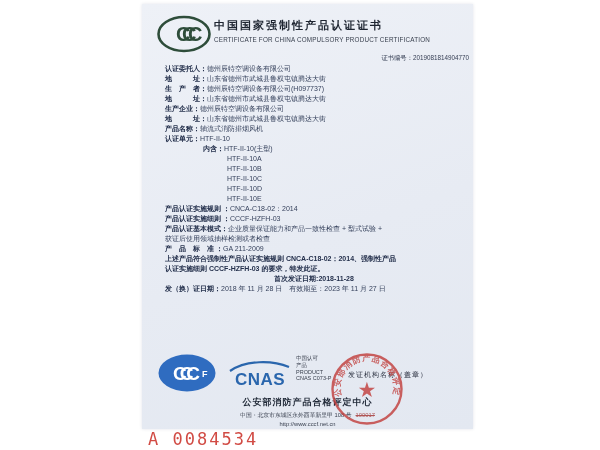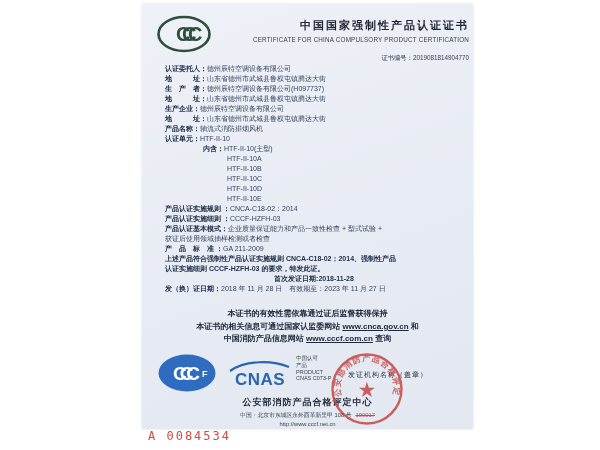--- a/index.html
+++ b/index.html
@@ -6,21 +6,21 @@
   .page{position:relative;width:600px;height:450px;background:#ffffff;overflow:hidden;
         font-family:"Liberation Sans","DejaVu Sans",sans-serif;}
 
   .certificate{position:absolute;left:142px;top:4px;width:315px;height:425px;
      background:linear-gradient(160deg,#eef1f7 0%,#e7ebf3 55%,#e3e8f1 100%);
      box-shadow:0 0 3px rgba(60,70,110,0.15);padding-left:16px;}
 
   
   .cert-header{position:absolute;top:6px;left:0;right:0;height:44px;}
   .ccc-logo{position:absolute;left:14px;top:4px;width:56px;height:40px;}
-  .titles{position:absolute;left:72px;right:4px;top:8px;text-align:right;}
+  .titles{position:absolute;left:72px;right:4px;top:8px;text-align:left;}
   .title-cn{font-size:11px;font-weight:bold;letter-spacing:2px;color:#1d2430;}
   .title-en{font-size:6.3px;color:#39404e;margin-top:3px;letter-spacing:0.2px;}
   .cert-no{position:absolute;top:50px;right:4px;font-size:6.3px;color:#333c52;}
 
   
   .cert-body{position:absolute;top:60px;left:23px;right:10px;}
   .line{font-size:7px;line-height:10px;color:#333f5a;white-space:nowrap;}
   .line .lbl{font-weight:bold;color:#24304c;}
   .line.indent1{padding-left:38px;}
   .line.indent2{padding-left:62px;}
@@ -40,21 +40,21 @@
      color:#2c3242;z-index:1;}
   .stamp{position:absolute;left:188px;top:348px;width:74px;height:74px;opacity:0.82;z-index:2;}
 
   
   .cert-footer{position:absolute;top:392px;left:0;right:0;text-align:center;}
   .footer-org{font-size:9px;font-weight:bold;color:#1f2836;letter-spacing:1px;}
   .footer-addr{font-size:5.8px;color:#3a4150;margin-top:2px;}
   .footer-addr .postcode{color:#b05555;text-decoration:line-through;margin-left:4px;}
   .footer-site{font-size:5.8px;color:#3a4150;margin-top:1px;}
 
-  .serial{position:absolute;left:148px;top:429px;font-size:12px;letter-spacing:2px;
+  .serial{position:absolute;left:148px;top:429px;font-size:17px;letter-spacing:2px;
      color:#d14b44;font-family:"DejaVu Sans Mono",monospace;}
 </style>
 </head>
 <body>
 
 <div class="page">
   <div class="certificate">
 
     <div class="cert-header">
       <svg class="ccc-logo" viewBox="0 0 56 40">
@@ -87,25 +87,20 @@
       <div class="line"><span class="lbl">产品认证实施细则 ：</span><span class="val">CCCF-HZFH-03</span></div>
       <div class="line"><span class="lbl">产品认证基本模式：</span><span class="val">企业质量保证能力和产品一致性检查 + 型式试验 +</span></div>
       <div class="line"><span class="val">获证后使用领域抽样检测或者检查</span></div>
       <div class="line"><span class="lbl">产　品　标　准 ：</span><span class="val">GA 211-2009</span></div>
       <div class="line emph"><span class="val">上述产品符合强制性产品认证实施规则 CNCA-C18-02：2014、强制性产品</span></div>
       <div class="line emph"><span class="val">认证实施细则 CCCF-HZFH-03 的要求，特发此证。</span></div>
       <div class="line center emph"><span class="val">首次发证日期:2018-11-28</span></div>
       <div class="line"><span class="lbl">发（换）证日期：</span><span class="val">2018 年 11 月 28 日　有效期至：2023 年 11 月 27 日</span></div>
     </div>
 
-    <div class="cert-notes">
-      <div>本证书的有效性需依靠通过证后监督获得保持</div>
-      <div><span>本证书的相关信息可通过国家认监委网站 </span><span class="url">www.cnca.gov.cn</span><span> 和</span></div>
-      <div><span>中国消防产品信息网站 </span><span class="url">www.cccf.com.cn</span><span> 查询</span></div>
-    </div>
 
     <svg class="cccf-logo" viewBox="0 0 60 40">
       <ellipse cx="30" cy="20" rx="28.5" ry="18.5" fill="#2f6cc0"></ellipse>
       <text x="26" y="27" text-anchor="middle" font-size="19" font-weight="bold" letter-spacing="-7" fill="#ffffff">CCC</text>
       <text x="45" y="24" font-size="9" font-weight="bold" fill="#ffffff">F</text>
     </svg>
     <svg class="cnas-logo" viewBox="0 0 70 32">
       <path d="M 6,13 C 22,2 48,2 65,9" fill="none" stroke="#2a66ad" stroke-width="2.2"></path>
       <text x="36" y="27" text-anchor="middle" font-size="17" font-weight="bold" letter-spacing="0.5" fill="#2a66ad">CNAS</text>
     </svg>

